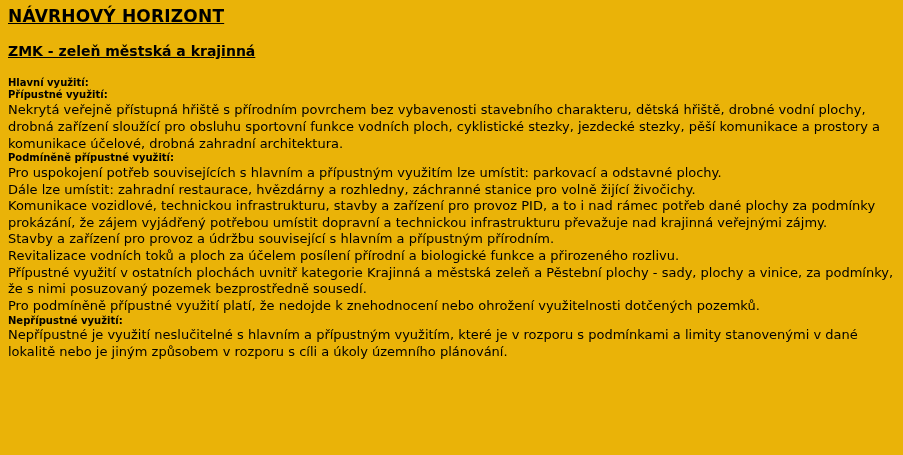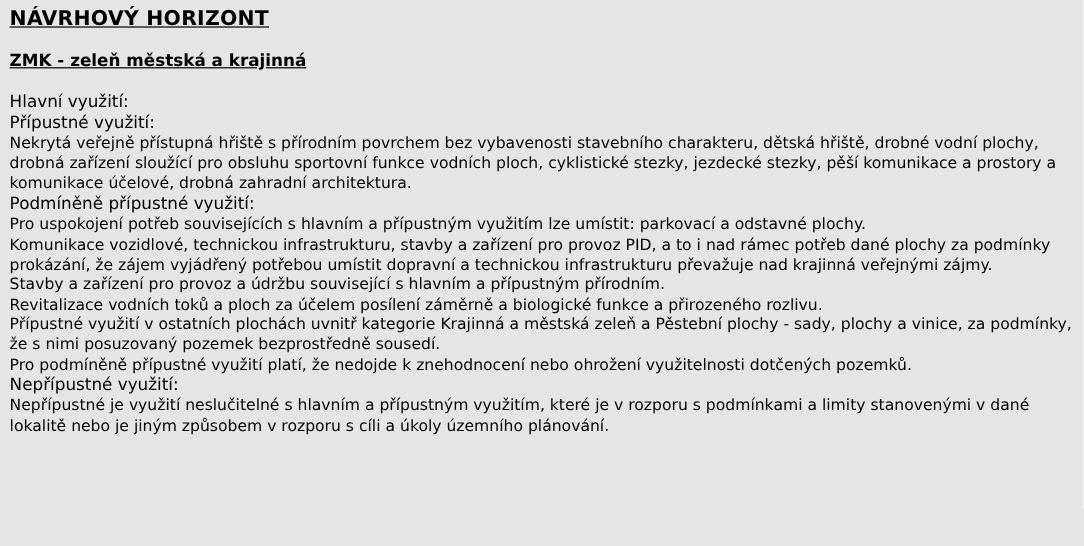--- a/index.html
+++ b/index.html
@@ -10,38 +10,38 @@
   .doc {
     width: 903px;
     height: 455px;
     box-sizing: border-box;
     padding: 4px 8px 0 8px;
     overflow: hidden;
     font-family: "DejaVu Sans", "Liberation Sans", sans-serif;
     font-size: 13px;
     line-height: 1.28;
     color: #000000;
-    background: #e5e5e5;
+    background: #eab308;
   }
   h1.page-title {
     font-size: 17px;
     font-weight: bold;
     text-decoration: underline;
     margin: 2px 0 0 0;
     letter-spacing: 0.2px;
   }
   h2.category-title {
     font-size: 14px;
     font-weight: bold;
     text-decoration: underline;
     margin: 15px 0 16px 0;
   }
   h3.section-heading {
-    font-size: 14px;
-    font-weight: normal;
+    font-size: 10px;
+    font-weight: bold;
     margin: 0 0 0 0;
   }
   p.para {
     margin: 0;
   }
 </style>
 </head>
 <body>
 
 <div class="doc">
@@ -55,23 +55,24 @@
   </section>
 
   <section>
     <h3 class="section-heading">Přípustné využití:</h3>
     <p class="para">Nekrytá veřejně přístupná hřiště s přírodním povrchem bez vybavenosti stavebního charakteru, dětská hřiště, drobné vodní plochy, drobná zařízení sloužící pro obsluhu sportovní funkce vodních ploch, cyklistické stezky, jezdecké stezky, pěší komunikace a prostory a komunikace účelové, drobná zahradní architektura.</p>
   </section>
 
   <section>
     <h3 class="section-heading">Podmíněně přípustné využití:</h3>
     <p class="para">Pro uspokojení potřeb souvisejících s hlavním a přípustným využitím lze umístit: parkovací a odstavné plochy.</p>
+    <p class="para">Dále lze umístit: zahradní restaurace, hvězdárny a rozhledny, záchranné stanice pro volně žijící živočichy.</p>
     <p class="para">Komunikace vozidlové, technickou infrastrukturu, stavby a zařízení pro provoz PID, a to i nad rámec potřeb dané plochy za podmínky prokázání, že zájem vyjádřený potřebou umístit dopravní a technickou infrastrukturu převažuje nad krajinná veřejnými zájmy.</p>
     <p class="para">Stavby a zařízení pro provoz a údržbu související s hlavním a přípustným přírodním.</p>
-    <p class="para">Revitalizace vodních toků a ploch za účelem posílení záměrně a biologické funkce a přirozeného rozlivu.</p>
+    <p class="para">Revitalizace vodních toků a ploch za účelem posílení přírodní a biologické funkce a přirozeného rozlivu.</p>
     <p class="para">Přípustné využití v ostatních plochách uvnitř kategorie Krajinná a městská zeleň a Pěstební plochy - sady, plochy a vinice, za podmínky, že s nimi posuzovaný pozemek bezprostředně sousedí.</p>
     <p class="para">Pro podmíněně přípustné využití platí, že nedojde k znehodnocení nebo ohrožení využitelnosti dotčených pozemků.</p>
   </section>
 
   <section>
     <h3 class="section-heading">Nepřípustné využití:</h3>
     <p class="para">Nepřípustné je využití neslučitelné s hlavním a přípustným využitím, které je v rozporu s podmínkami a limity stanovenými v dané lokalitě nebo je jiným způsobem v rozporu s cíli a úkoly územního plánování.</p>
   </section>
 
 </div>

